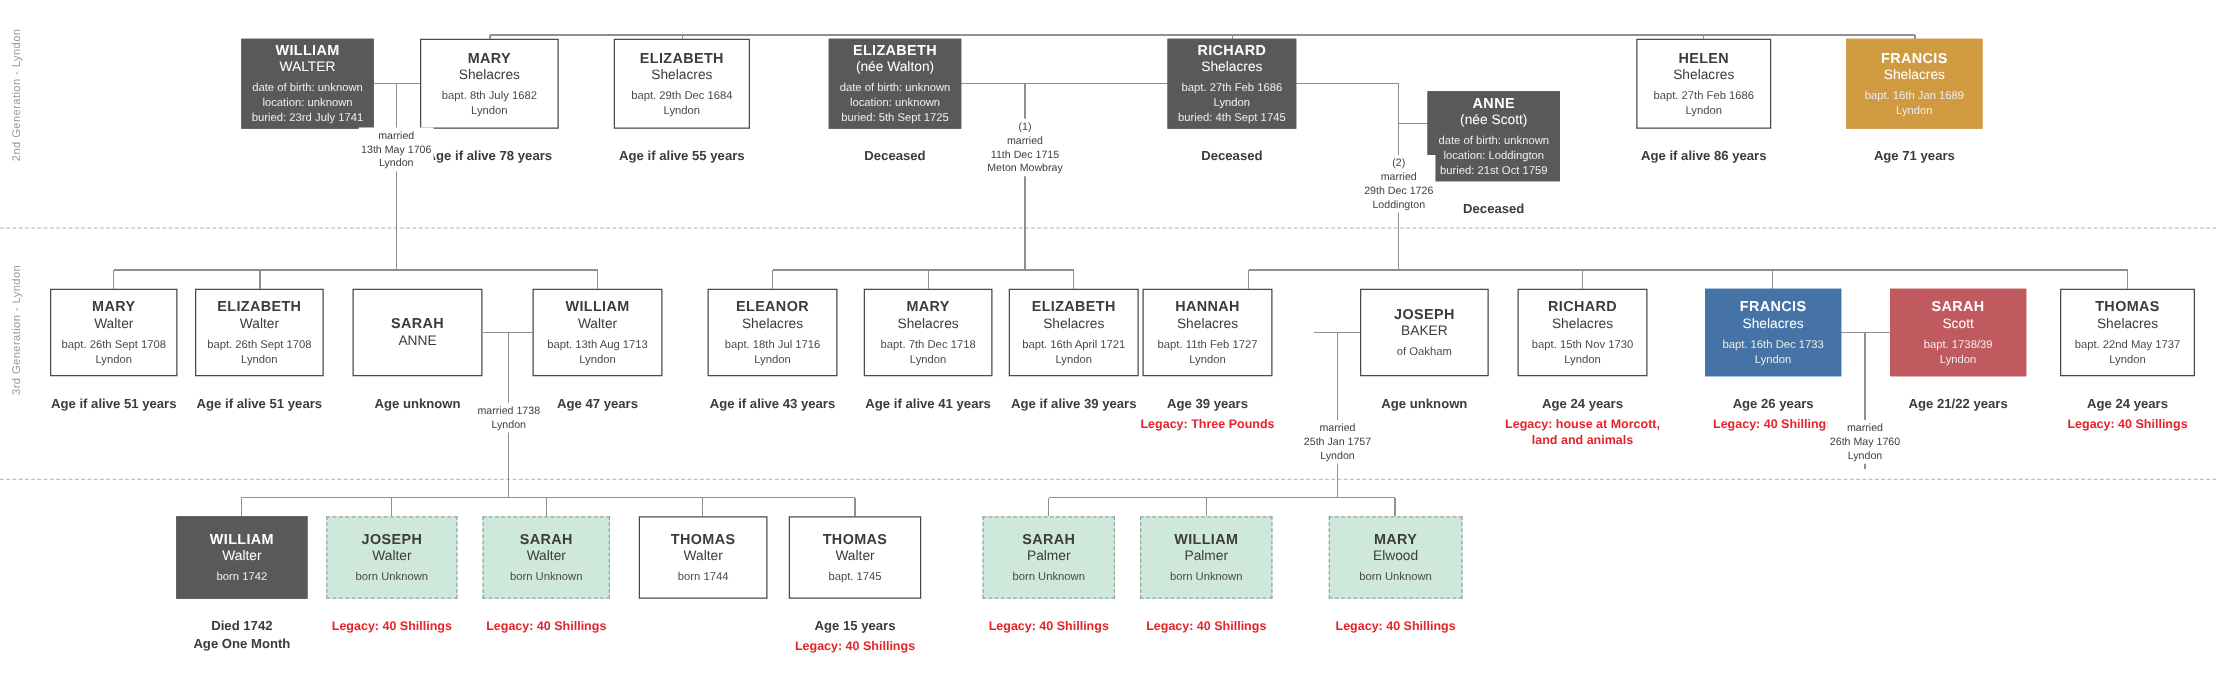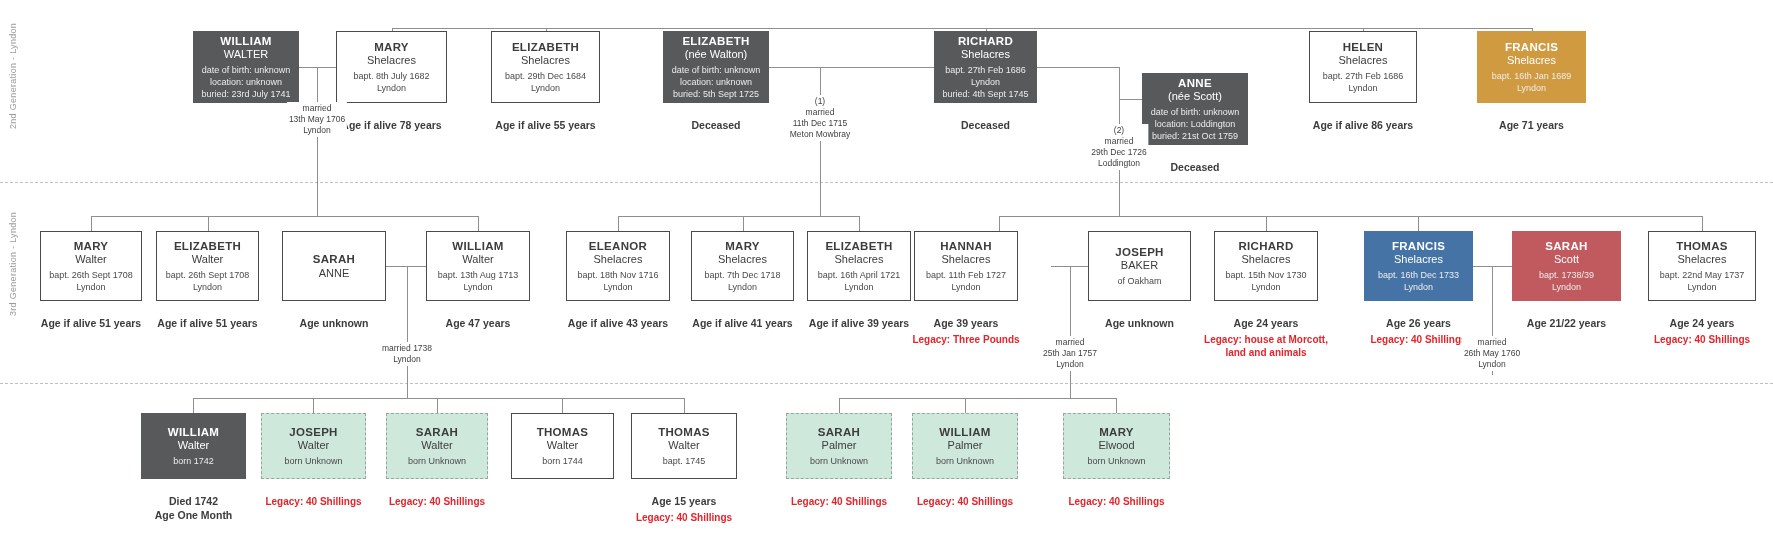--- a/index.html
+++ b/index.html
@@ -187,21 +187,21 @@
       <div class="p-details">bapt. 13th Aug 1713
 Lyndon</div>
     </div>
     <div class="p-note">Age 47 years</div>
   </div>
 
   <div class="person" style="left:566px; top:231px; width:104px">
     <div class="box box-g3">
       <div class="p-first">ELEANOR</div>
       <div class="p-last">Shelacres</div>
-      <div class="p-details">bapt. 18th Nov 1716
+      <div class="p-details">bapt. 18th Jul 1716
 Lyndon</div>
     </div>
     <div class="p-note">Age if alive 43 years</div>
   </div>
 
   <div class="person" style="left:691px; top:231px; width:103px">
     <div class="box box-g3">
       <div class="p-first">MARY</div>
       <div class="p-last">Shelacres</div>
       <div class="p-details">bapt. 7th Dec 1718
@@ -361,21 +361,21 @@
 13th May 1706
 Lyndon</div>
   <div class="marriage" style="left:820px; top:95px">(1)
 married
 11th Dec 1715
 Meton Mowbray</div>
   <div class="marriage" style="left:1119px; top:124px">(2)
 married
 29th Dec 1726
 Loddington</div>
-  <div class="marriage" style="left:407px; top:342px">married 1738
+  <div class="marriage" style="left:407px; top:322px">married 1738
 Lyndon</div>
   <div class="marriage" style="left:1070px; top:336px">married
 25th Jan 1757
 Lyndon</div>
   <div class="marriage" style="left:1492px; top:336px">married
 26th May 1760
 Lyndon</div>
 
 </div>
 

